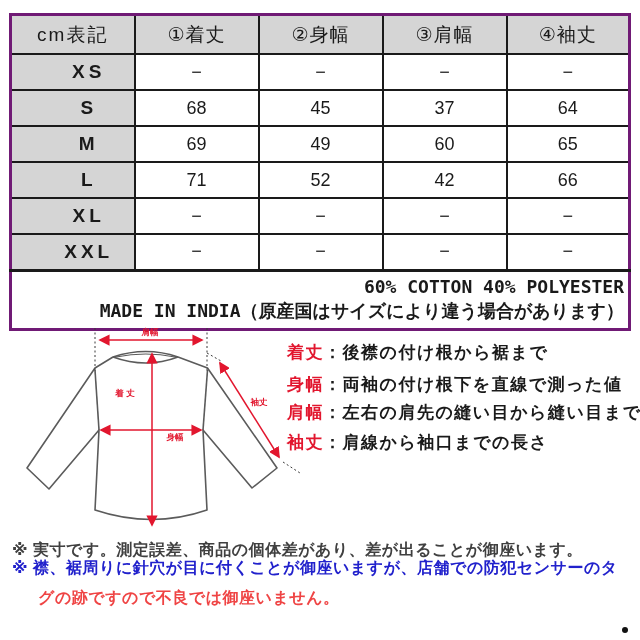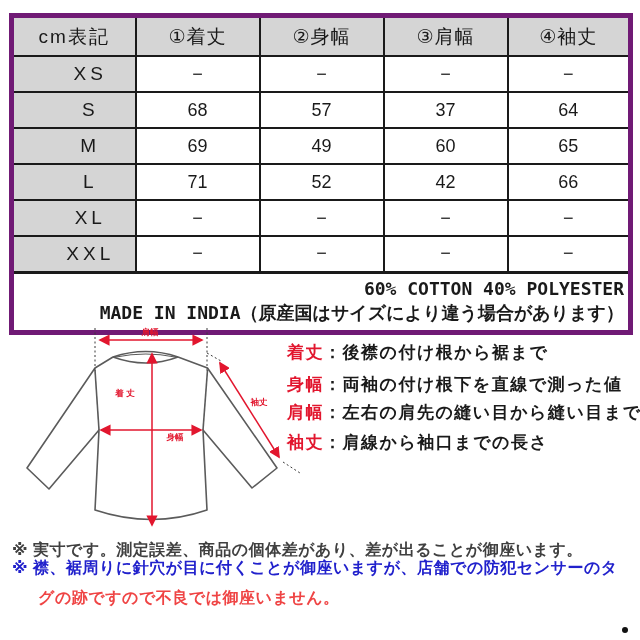--- a/index.html
+++ b/index.html
@@ -1,23 +1,23 @@
 <!DOCTYPE html>
 <html><head>
 <meta charset="utf-8">
 <style>
   html,body{margin:0;padding:0;background:#fff;}
   body{width:640px;height:640px;font-family:"Liberation Sans","DejaVu Sans",sans-serif;color:#1a1a1a;}
   .sheet{position:relative;width:640px;height:640px;overflow:hidden;background:#fff;}
 
   
-  table.size{position:absolute;left:9px;top:13px;width:619px;border-collapse:collapse;table-layout:fixed;border:5px solid #701a75;}
+  table.size{position:absolute;left:9px;top:13px;width:619px;border-collapse:collapse;table-layout:fixed;border:3px solid #701a75;}
   table.size th,table.size td{border:2px solid #1a1a1a;text-align:center;vertical-align:middle;font-weight:400;padding:0;}
   table.size thead th{background:#d5d5d5;font-size:19px;letter-spacing:1px;height:37px;}
-  table.size tbody th{background:#d5d5d5;font-size:19px;letter-spacing:4px;font-weight:400;padding-left:32px;}
+  table.size tbody th{background:#d5d5d5;font-size:19px;letter-spacing:4px;font-weight:700;padding-left:32px;}
   table.size tbody tr.data-row{height:36px;}
   table.size tbody td{font-size:18px;}
   tr.materials td{border-top:3px solid #1a1a1a;background:#fff;text-align:right;
     padding:3px 4px 4px 66px;font-family:"DejaVu Sans Mono","Liberation Mono",monospace;
     font-size:13.5px;line-height:1.38;font-weight:700;}
 
   
   .diagram{position:absolute;left:13px;top:326px;width:292px;height:212px;}
 
   
@@ -56,21 +56,21 @@
       <tr class="data-row">
         <th>XS</th>
         <td>−</td>
         <td>−</td>
         <td>−</td>
         <td>−</td>
       </tr>
       <tr class="data-row">
         <th>S</th>
         <td>68</td>
-        <td>57</td>
+        <td>45</td>
         <td>37</td>
         <td>64</td>
       </tr>
       <tr class="data-row">
         <th>M</th>
         <td>69</td>
         <td>49</td>
         <td>60</td>
         <td>65</td>
       </tr>

